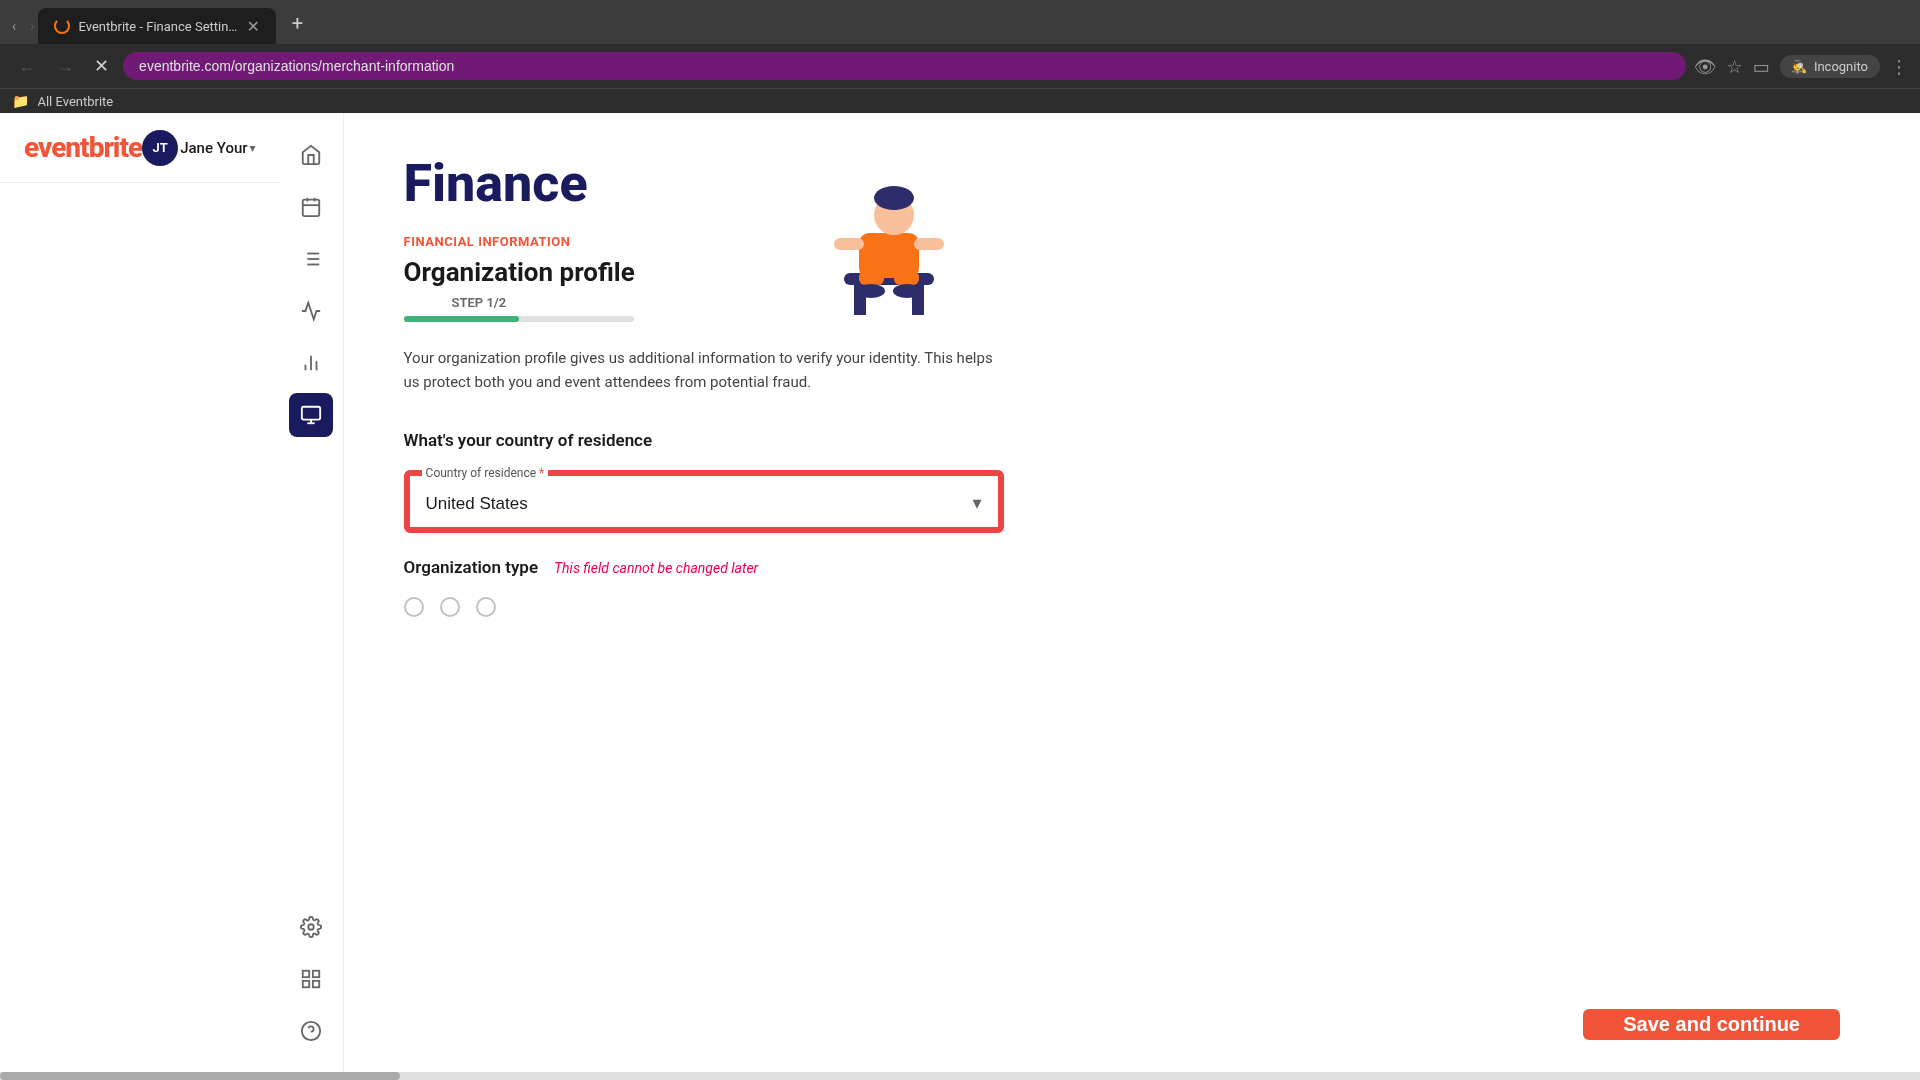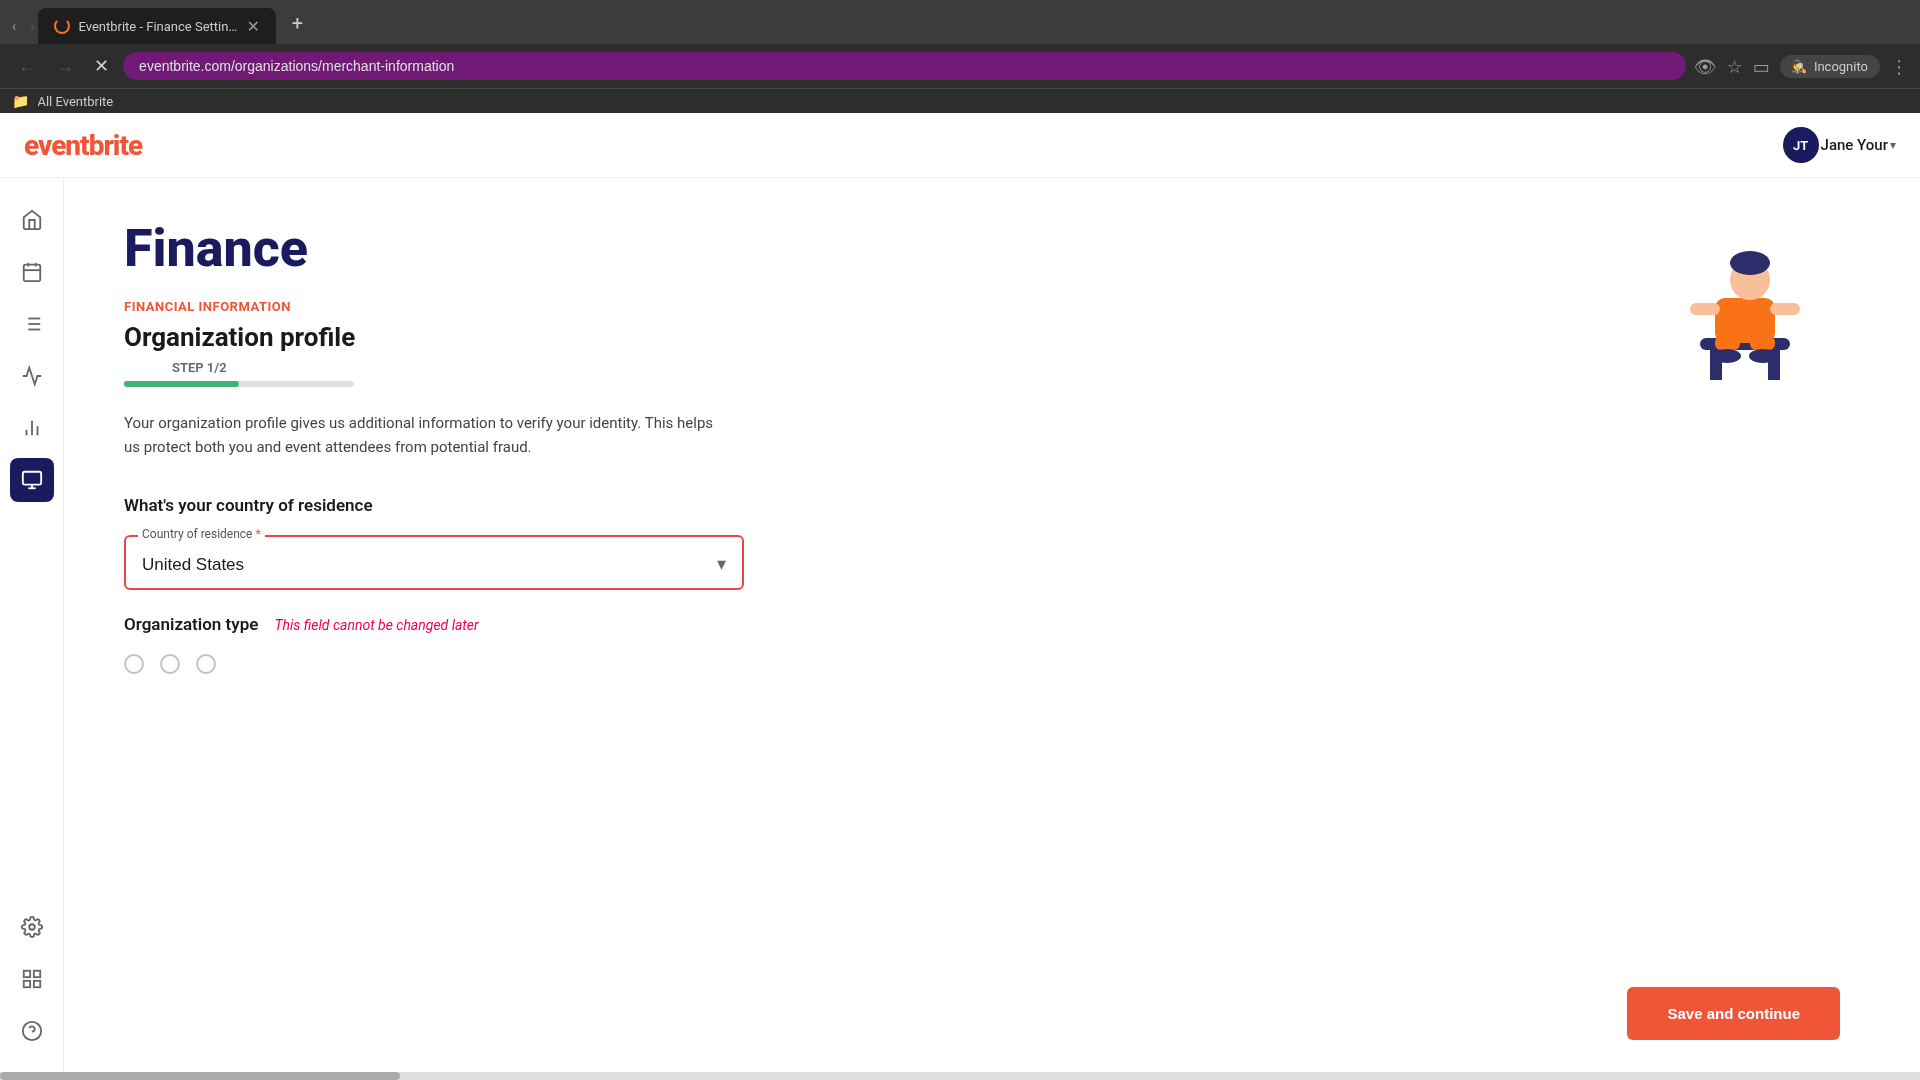--- a/index.html
+++ b/index.html
@@ -46,33 +46,33 @@
     .page-title { font-size: 52px; font-weight: 800; color: #1a1a5e; margin-bottom: 20px; }
     .section-label { color: #f05537; font-size: 13px; font-weight: 700; letter-spacing: 0.5px; text-transform: uppercase; margin-bottom: 8px; }
     .section-heading { font-size: 26px; font-weight: 700; color: #1a1a1a; margin-bottom: 8px; }
     .step-indicator { font-size: 13px; color: #666; margin-bottom: 6px; font-weight: 600; margin-left: 48px; }
     .progress-bar-container { width: 230px; height: 6px; background: #e0e0e0; border-radius: 3px; margin-bottom: 24px; }
     .progress-bar-fill { height: 100%; border-radius: 3px; background: #3db37a; }
     .description { font-size: 15px; color: #444; line-height: 1.6; max-width: 600px; margin-bottom: 36px; }
 
     .form-section-title { font-size: 17px; font-weight: 600; color: #1a1a1a; margin-bottom: 20px; }
     .form-group { margin-bottom: 24px; max-width: 620px; }
-    .select-wrapper { position: relative; border: 2px solid #ef4444; border-radius: 6px; padding: 0; }
+    .select-wrapper { position: relative; border: 6px solid #ef4444; border-radius: 6px; padding: 0; }
     .select-label { position: absolute; top: -10px; left: 12px; background: #fff; padding: 0 4px; font-size: 12px; color: #555; }
     .select-label .required { color: #f05537; }
     .form-select { width: 100%; padding: 18px 44px 14px 16px; font-size: 17px; color: #1a1a1a; background: transparent; border: none; outline: none; appearance: none; cursor: pointer; }
     .select-chevron { position: absolute; right: 16px; top: 50%; transform: translateY(-50%); color: #666; font-size: 18px; pointer-events: none; }
 
     .org-type-section { margin-top: 16px; }
     .org-type-label { font-size: 17px; font-weight: 600; color: #1a1a1a; display: inline; }
     .org-type-warning { font-size: 14px; color: #e05; font-style: italic; margin-left: 12px; }
 
     
     .save-btn-container { position: fixed; bottom: 40px; right: 80px; }
-    .save-btn { background: #f05537; color: #fff; border: none; border-radius: 6px; padding: 18px 40px; font-size: 15px; font-weight: 600; cursor: pointer; }
+    .save-btn { background: #f05537; color: #fff; border: none; border-radius: 6px; padding: 4px 40px; font-size: 20px; font-weight: 600; cursor: pointer; }
 
     
     .scroll-indicator { position: fixed; bottom: 0; left: 0; right: 0; height: 8px; background: #e0e0e0; }
     .scroll-thumb { height: 100%; width: 400px; background: #aaa; border-radius: 4px; }
   </style>
 </head>
 <body>
 
 <div class="browser-chrome">
   <div class="browser-tab-bar">
@@ -102,21 +102,21 @@
       </div>
       <span style="color:#999;font-size:18px;">⋮</span>
     </div>
   </div>
   <div class="bookmarks-bar">
     <span style="font-size:14px;">📁</span>
     <span>All Eventbrite</span>
   </div>
 </div>
 
-<div style="display:flex;flex-direction:column;height:calc(1080px - 120px);">
+<div style="display:flex;flex-direction:row;height:calc(1080px - 120px);">
 
   <div class="top-nav">
     <div class="logo">
       <span>eventbrite</span>
     </div>
     <div class="user-menu">
       <div class="user-avatar">
         <span>JT</span>
       </div>
       <span class="user-name">Jane Your</span>

